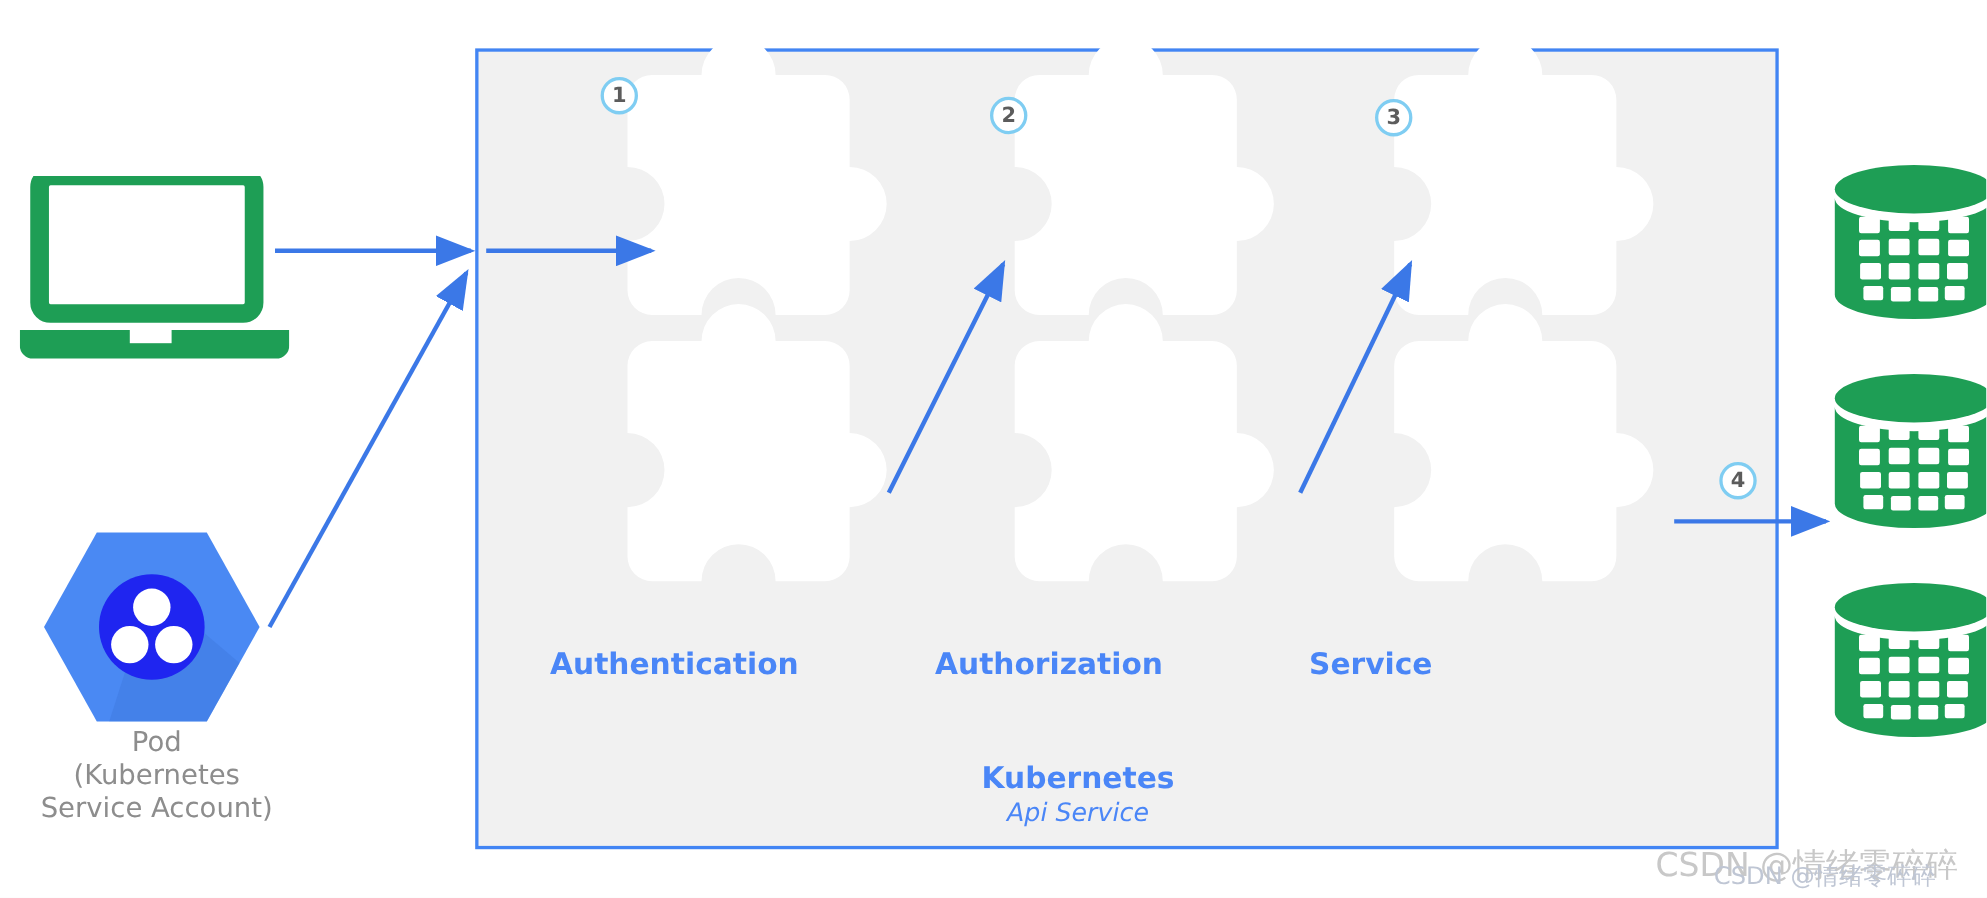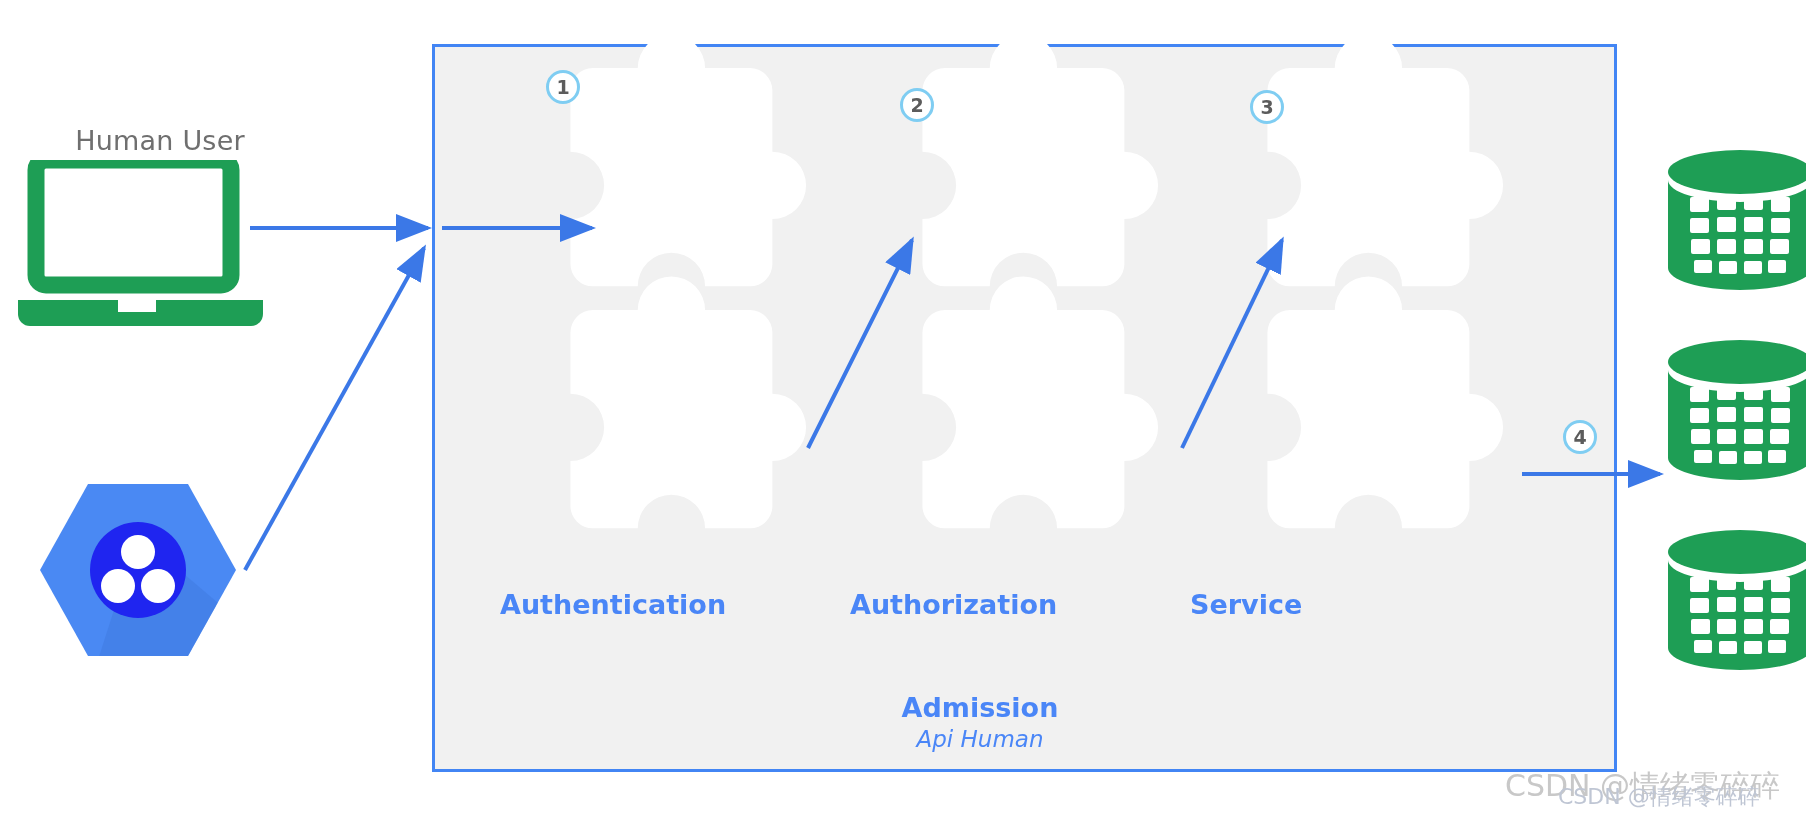--- a/index.html
+++ b/index.html
@@ -146,21 +146,20 @@
     width: 1806px;
     height: 816px;
     pointer-events: none;
   }
 </style>
 </head>
 <body>
 
 <div id="canvas">
 
-  <div class="abs" id="human-user-label">Human User</div>
 
   <div class="abs" id="laptop-icon">
     <svg width="245" height="175" viewBox="0 0 245 175">
       <rect x="18" y="0" width="195" height="125" rx="10" ry="10" fill="none" stroke="#1e9e55" stroke-width="17"></rect>
       <path d="M0 140 H245 a0 0 0 0 1 0 0 v14 a12 12 0 0 1 -12 12 H12 A12 12 0 0 1 0 154 Z" fill="#1e9e55"></path>
       <rect x="100" y="140" width="38" height="12" fill="#ffffff"></rect>
     </svg>
   </div>
 
   <div class="abs" id="pod-icon">
@@ -174,20 +173,25 @@
       <g clip-path="url(#hexclip)">
         <polygon points="100,55 200,140 200,180 60,180" fill="#3f7ae0" opacity=".55"></polygon>
       </g>
       <circle cx="100" cy="90" r="48" fill="#1f25f0"></circle>
       <circle cx="100" cy="72" r="17" fill="#ffffff"></circle>
       <circle cx="80" cy="106" r="17" fill="#ffffff"></circle>
       <circle cx="120" cy="106" r="17" fill="#ffffff"></circle>
     </svg>
   </div>
 
+  <div class="abs" id="pod-label">
+    <div>Pod</div>
+    <div>(Kubernetes</div>
+    <div>Service Account)</div>
+  </div>
 
   <div class="abs" id="api-server-panel"></div>
 
   <svg id="art-layer" viewBox="0 0 1806 816">
     <defs>
 
       <g id="puzzle">
         <path fill="#ffffff" d="
           M 22 26
           a 22 22 0 0 1 22 -22
@@ -284,23 +288,23 @@
   </svg>
 
   <div class="stage-label" id="label-authentication">Authentication</div>
 
   <div class="stage-label" id="label-authorization">Authorization</div>
 
   <div class="stage-label" id="label-admission">
     <div>Service</div>
   </div>
 
-  <div class="abs" id="kubernetes-title">Admission</div>
-
-  <div class="abs" id="api-server-subtitle">Api Human</div>
+  <div class="abs" id="kubernetes-title">Kubernetes</div>
+
+  <div class="abs" id="api-server-subtitle">Api Service</div>
 
   <div class="step-badge" id="step-1">1</div>
   <div class="step-badge" id="step-2">2</div>
   <div class="step-badge" id="step-3">3</div>
   <div class="step-badge" id="step-4">4</div>
 
   <div class="abs" id="watermark-main">CSDN @情绪零碎碎</div>
   <div class="abs" id="watermark-sub">CSDN @情绪零碎碎</div>
 
 </div>

